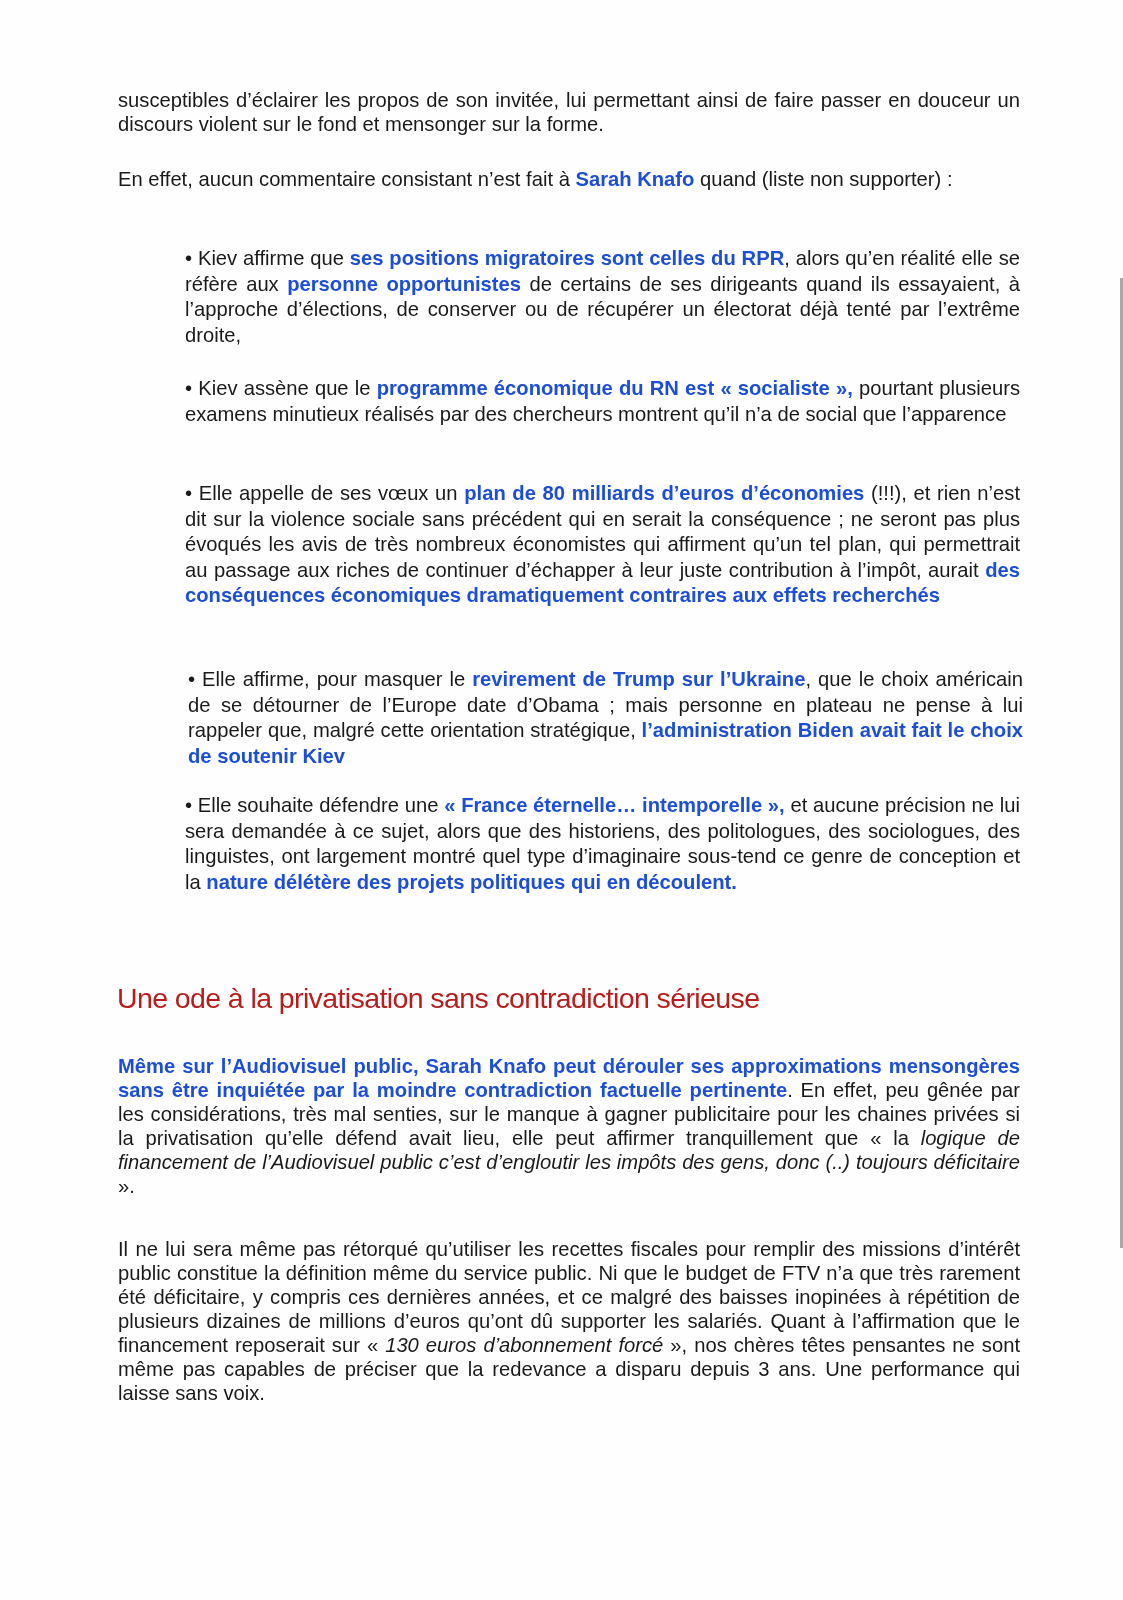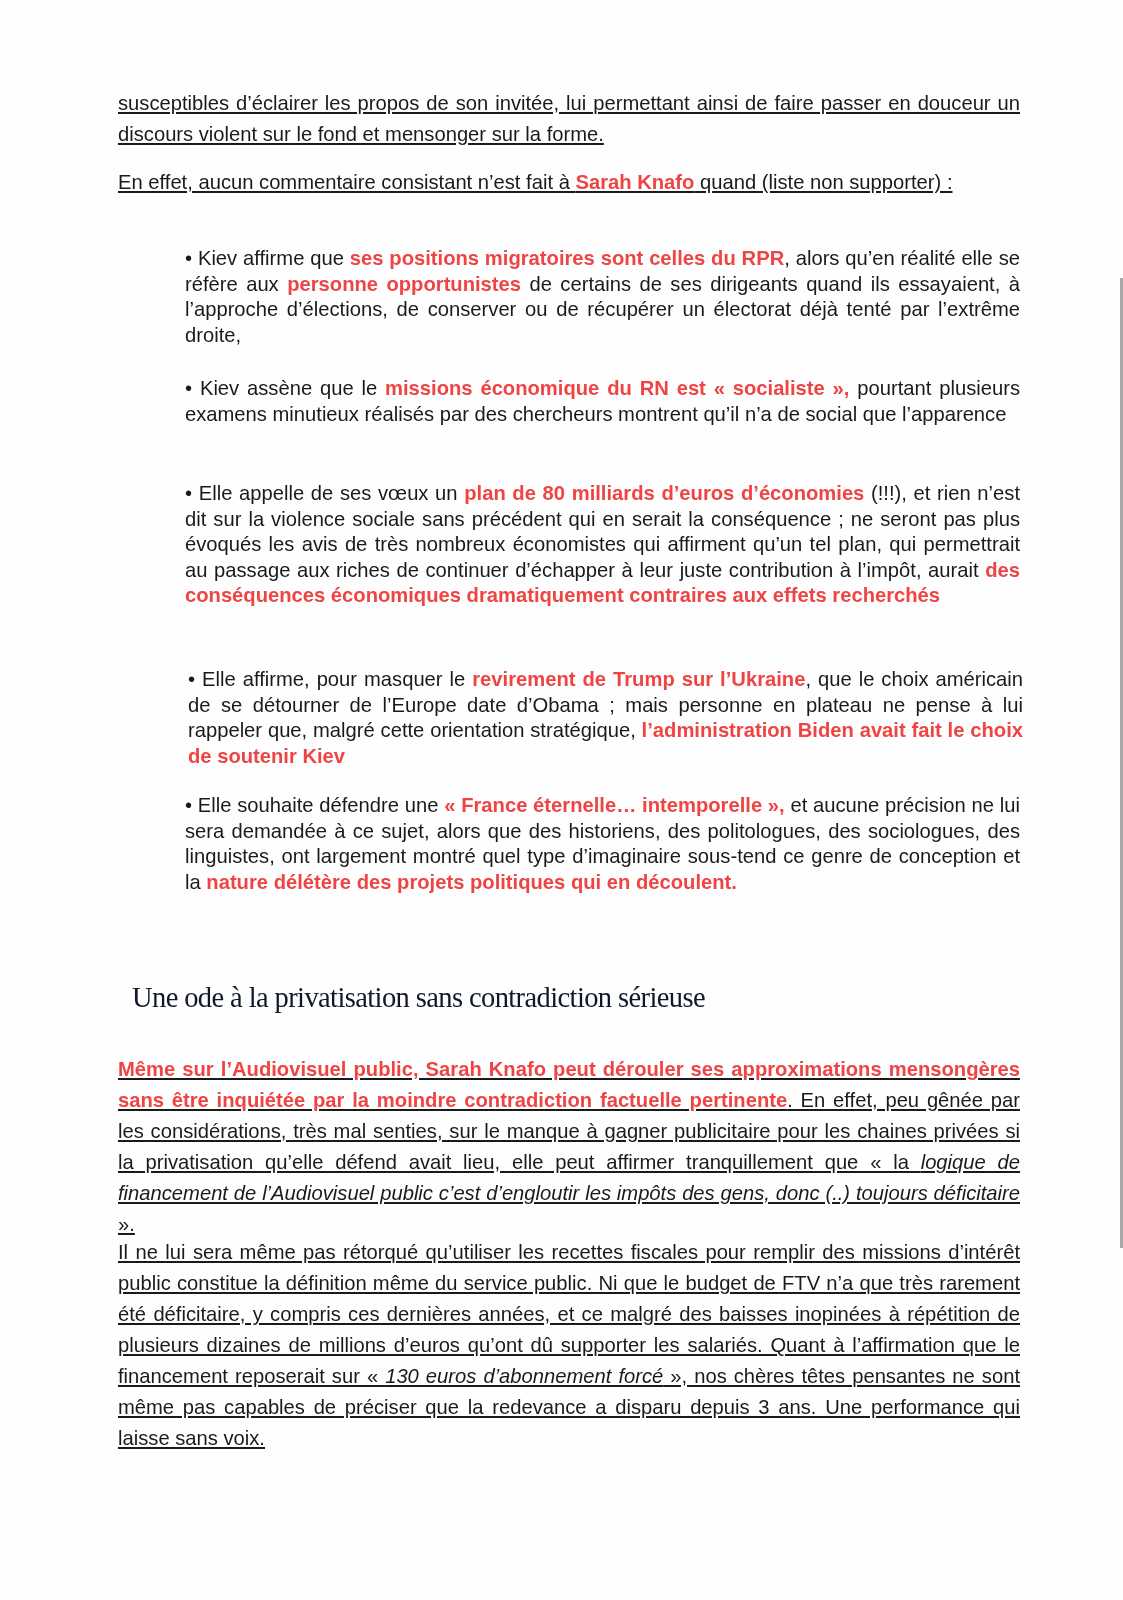--- a/index.html
+++ b/index.html
@@ -1,47 +1,47 @@
 <!DOCTYPE html>
 <html><head>
 <meta charset="utf-8">
 <style>
   html, body { margin: 0; padding: 0; background: #ffffff; }
   body { width: 1123px; height: 1600px; position: relative; overflow: hidden; }
   .page {
     position: absolute; left: 0; top: 0; width: 1123px; height: 1600px; background: #fefefe;
     font-family: "Liberation Sans", sans-serif; color: #1a1a1a;
   }
-  .block { position: absolute; left: 118px; width: 902px; font-size: 20.2px; line-height: 31px; text-align: justify; text-decoration: underline; }
+  .block { position: absolute; left: 118px; width: 902px; font-size: 20.2px; line-height: 24px; text-align: justify; }
   .bullet { position: absolute; left: 185px; width: 835px; font-size: 20.2px; line-height: 25.6px; text-align: justify; }
-  .block b, .bullet b { font-weight: bold; color: #ef4444; }
+  .block b, .bullet b { font-weight: bold; color: #1d4ed8; }
   .block i { font-style: italic; }
   .heading {
-    position: absolute; left: 132px; top: 982px; font-family: Liberation Serif, serif;
-    font-size: 28.5px; color: #0f172a; font-weight: normal; letter-spacing: -0.6px; white-space: nowrap;
+    position: absolute; left: 117px; top: 982px; font-family: Liberation Sans, sans-serif;
+    font-size: 28.5px; color: #b91c1c; font-weight: normal; letter-spacing: -0.6px; white-space: nowrap;
   }
   .side-line {
     position: absolute; left: 1120px; top: 278px; width: 3px; height: 970px; background: #a8a8a8;
   }
 </style>
 </head>
 <body>
 
 <div class="page">
 
   <p class="block" style="top:88px;margin:0;">
     <span>susceptibles d’éclairer les propos de son invitée, lui permettant ainsi de faire passer en douceur un discours violent sur le fond et mensonger sur la forme.</span>
   </p>
 
   <p class="block" style="top:167px;margin:0;">
     <span>En effet, aucun commentaire consistant n’est fait à </span><b>Sarah Knafo</b><span> quand (liste non supporter) :</span>
   </p>
 
   <p class="bullet" style="top:246px;margin:0;"><span>• Kiev affirme que </span><b>ses positions migratoires sont celles du RPR</b><span>, alors qu’en réalité elle se réfère aux </span><b>personne opportunistes</b><span> de certains de ses dirigeants quand ils essayaient, à l’approche d’élections, de conserver ou de récupérer un électorat déjà tenté par l’extrême droite,</span></p>
-  <p class="bullet" style="top:376px;margin:0;"><span>• Kiev assène que le </span><b>missions économique du RN est « socialiste »,</b><span> pourtant plusieurs examens minutieux réalisés par des chercheurs montrent qu’il n’a de social que l’apparence</span></p>
+  <p class="bullet" style="top:376px;margin:0;"><span>• Kiev assène que le </span><b>programme économique du RN est « socialiste »,</b><span> pourtant plusieurs examens minutieux réalisés par des chercheurs montrent qu’il n’a de social que l’apparence</span></p>
   <p class="bullet" style="top:481px;margin:0;"><span>• Elle appelle de ses vœux un </span><b>plan de 80 milliards d’euros d’économies</b><span> (!!!), et rien n’est dit sur la violence sociale sans précédent qui en serait la conséquence ; ne seront pas plus évoqués les avis de très nombreux économistes qui affirment qu’un tel plan, qui permettrait au passage aux riches de continuer d’échapper à leur juste contribution à l’impôt, aurait </span><b>des conséquences économiques dramatiquement contraires aux effets recherchés</b></p>
   <p class="bullet" style="top:664px;margin:3px;"><span>• Elle affirme, pour masquer le </span><b>revirement de Trump sur l’Ukraine</b><span>, que le choix américain de se détourner de l’Europe date d’Obama ; mais personne en plateau ne pense à lui rappeler que, malgré cette orientation stratégique, </span><b>l’administration Biden avait fait le choix de soutenir Kiev</b></p>
   <p class="bullet" style="top:793px;margin:0;"><span>• Elle souhaite défendre une </span><b>« France éternelle… intemporelle »,</b><span> et aucune précision ne lui sera demandée à ce sujet, alors que des historiens, des politologues, des sociologues, des linguistes, ont largement montré quel type d’imaginaire sous-tend ce genre de conception et la </span><b>nature délétère des projets politiques qui en découlent.</b></p>
 
   <div class="heading">Une ode à la privatisation sans contradiction sérieuse</div>
 
   <p class="block" style="top:1054px;margin:0;"><b>Même sur l’Audiovisuel public, Sarah Knafo peut dérouler ses approximations mensongères sans être inquiétée par la moindre contradiction factuelle pertinente</b><span>. En effet, peu gênée par les considérations, très mal senties, sur le manque à gagner publicitaire pour les chaines privées si la privatisation qu’elle défend avait lieu, elle peut affirmer tranquillement que « la </span><i>logique de financement de l’Audiovisuel public c’est d’engloutir les impôts des gens, donc (..) toujours déficitaire</i><span> ».</span></p>
   <p class="block" style="top:1237px;margin:0;"><span>Il ne lui sera même pas rétorqué qu’utiliser les recettes fiscales pour remplir des missions d’intérêt public constitue la définition même du service public. Ni que le budget de FTV n’a que très rarement été déficitaire, y compris ces dernières années, et ce malgré des baisses inopinées à répétition de plusieurs dizaines de millions d’euros qu’ont dû supporter les salariés. Quant à l’affirmation que le financement reposerait sur « </span><i>130 euros d’abonnement forcé</i><span> », nos chères têtes pensantes ne sont même pas capables de préciser que la redevance a disparu depuis 3 ans. Une performance qui laisse sans voix.</span></p>
 
   <div class="side-line"></div>

